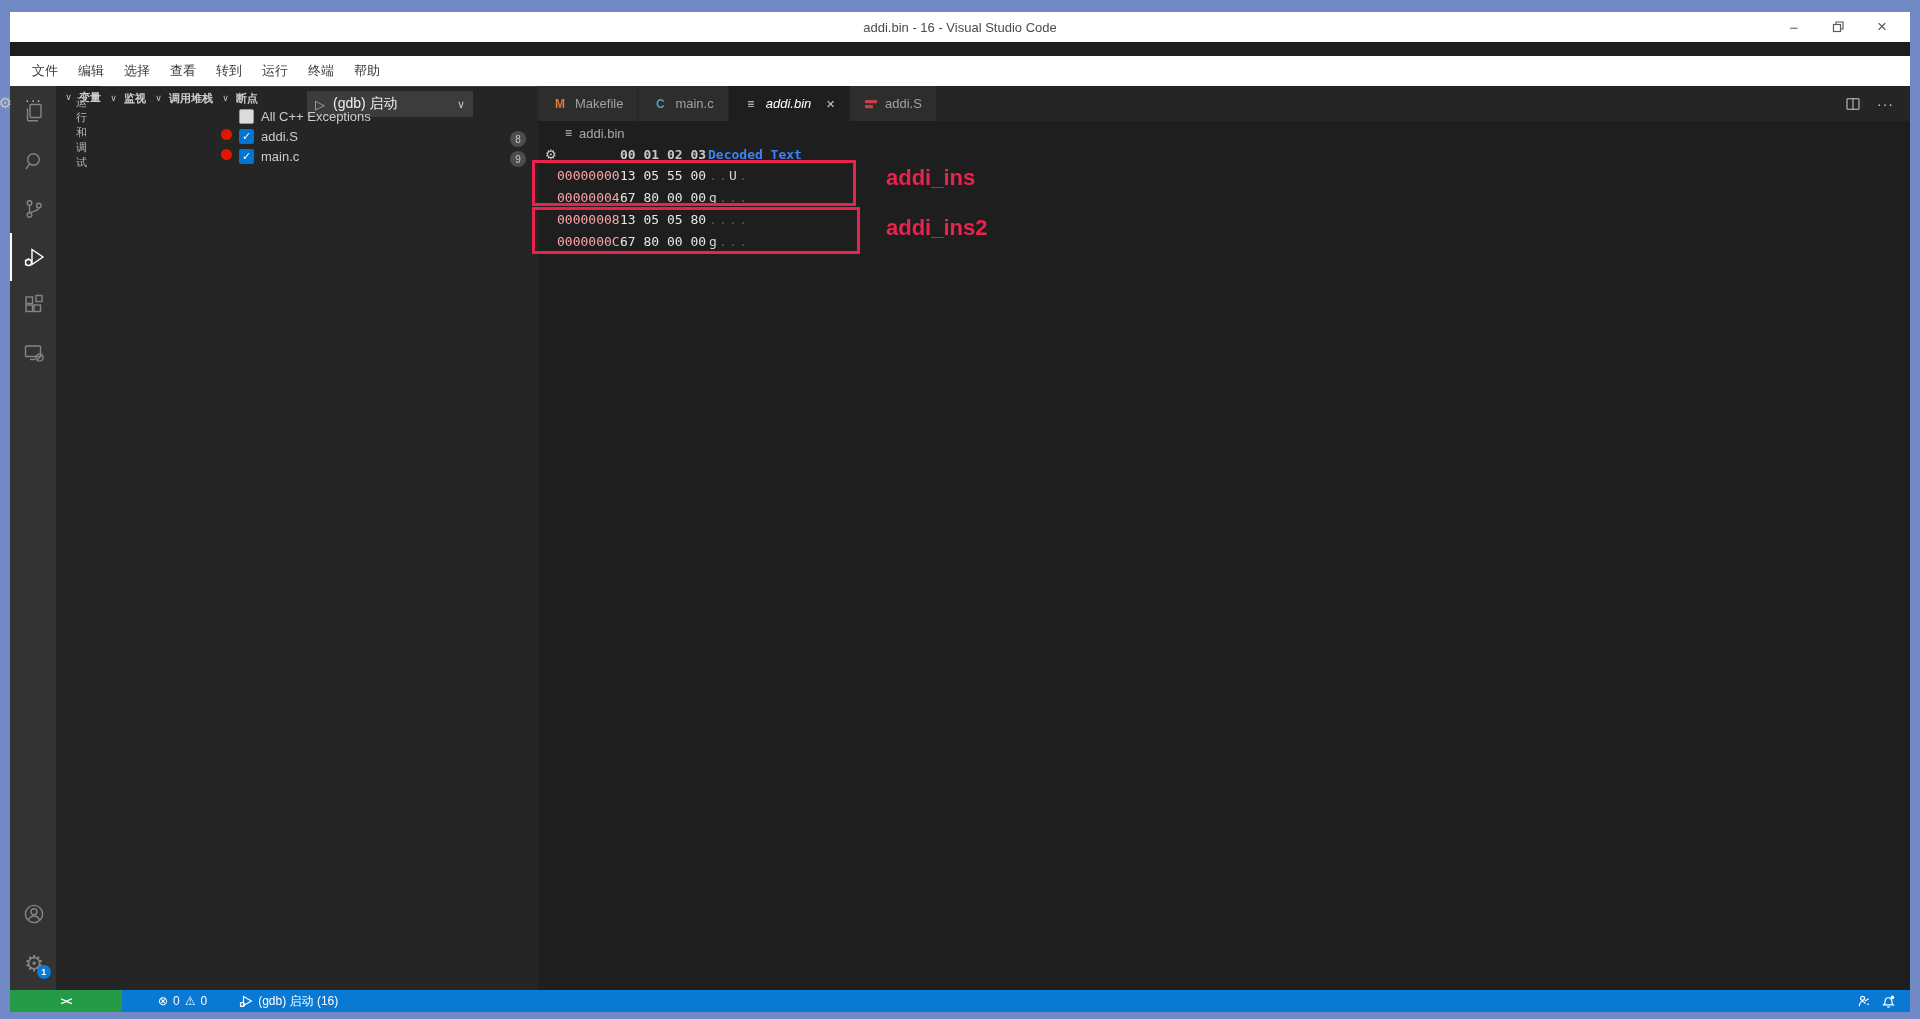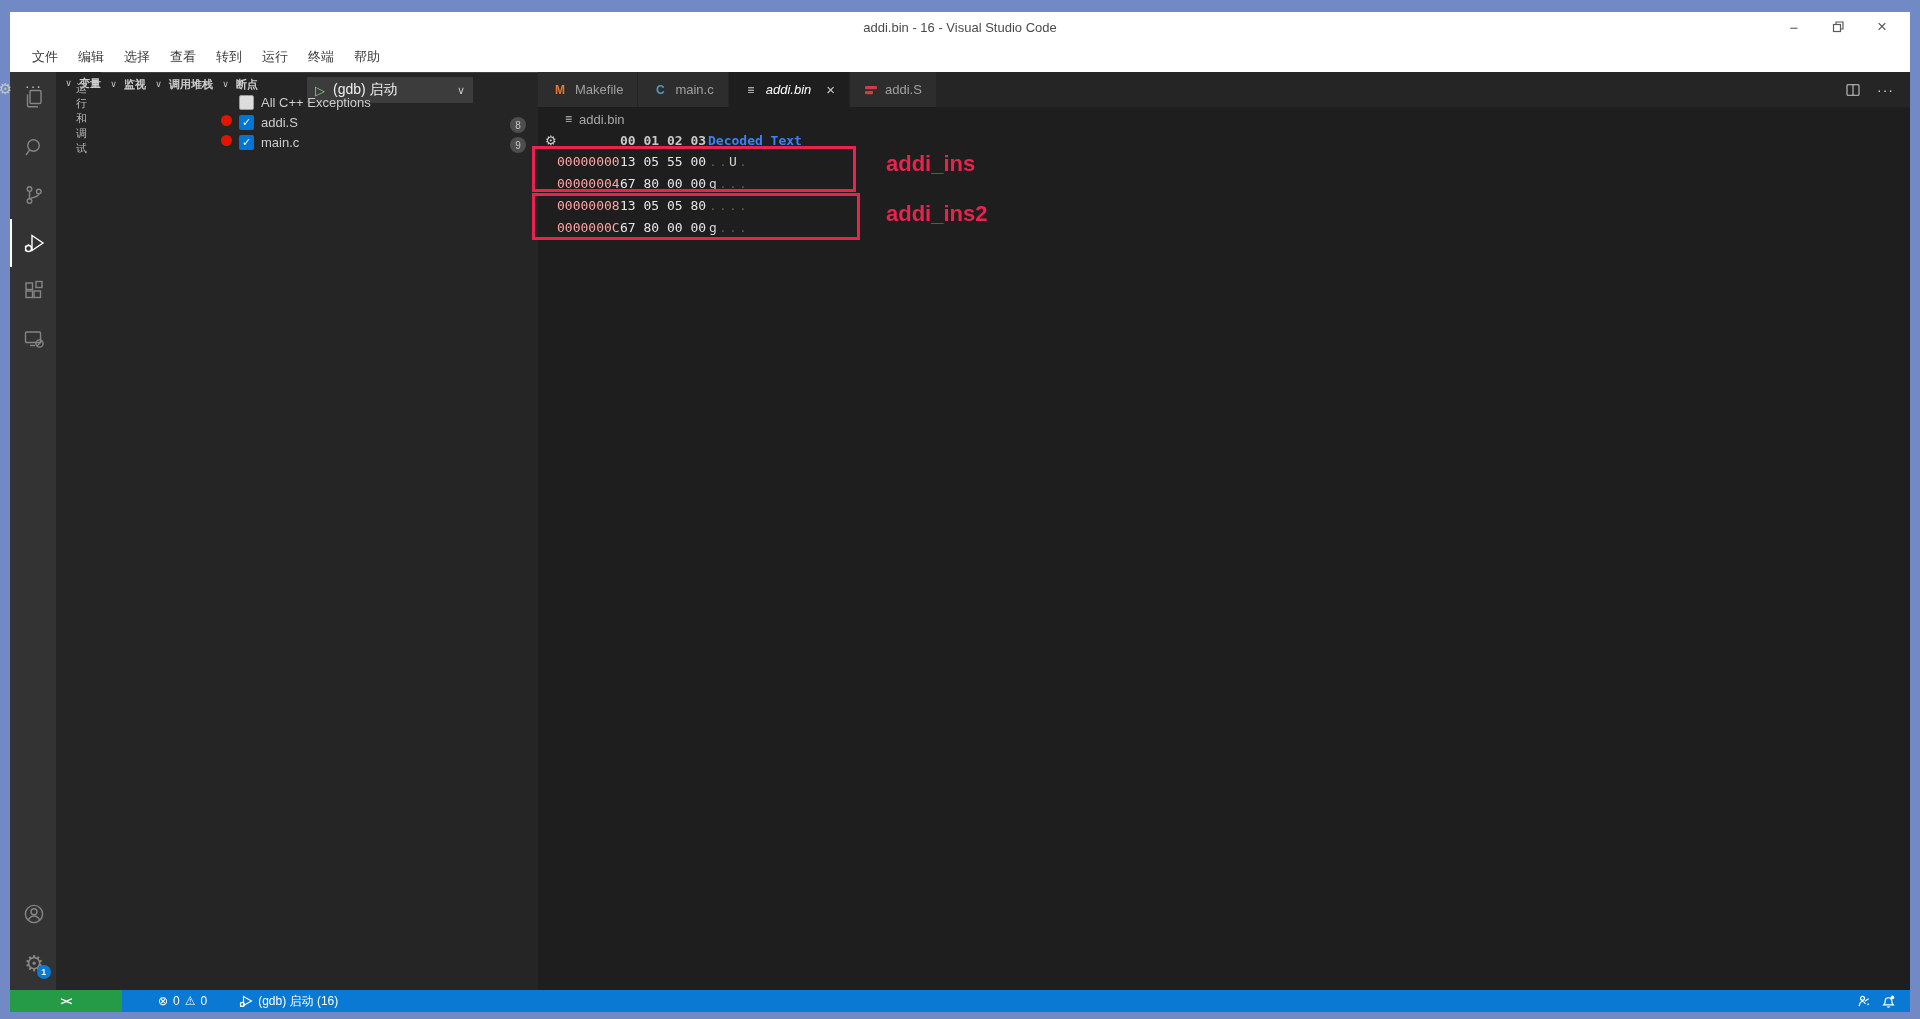--- a/index.html
+++ b/index.html
@@ -13,21 +13,21 @@
   .titlebar { height:30px; background:#ffffff; position:relative; flex:0 0 auto; }
   .titlebar .title { position:absolute; left:0; right:0; top:0; height:30px;
       display:flex; align-items:center; justify-content:center;
       font-size:13px; color:#4a4a4a; }
   .win-controls { position:absolute; right:6px; top:0; height:30px; display:flex; align-items:center; }
   .win-btn { width:44px; height:30px; display:flex; align-items:center; justify-content:center;
       color:#5a5a5a; font-size:15px; }
 
   
   .menubar { height:30px; background:#ffffff; display:flex; align-items:center;
-      padding-left:12px; flex:0 0 auto; }
+      padding-left:12px; flex:0 0 auto;margin-top:14px; }
   .menu-item { font-size:13px; color:#3b3b3b; padding:0 10px; height:24px;
       display:flex; align-items:center; }
 
   
   .main { flex:1; display:flex; min-height:0; }
 
   
   .activitybar { width:46px; background:#333333; display:flex; flex-direction:column;
       align-items:stretch; padding-top:3px; }
   .ab-item { height:48px; display:flex; align-items:center; justify-content:center;

